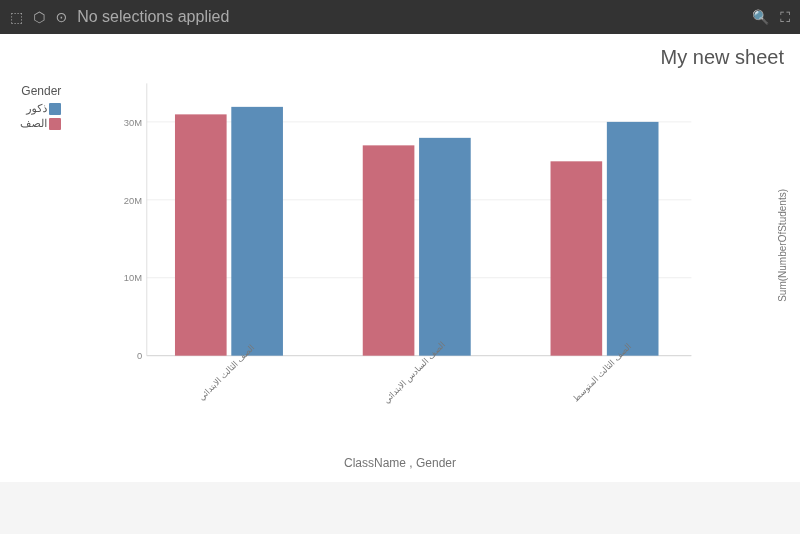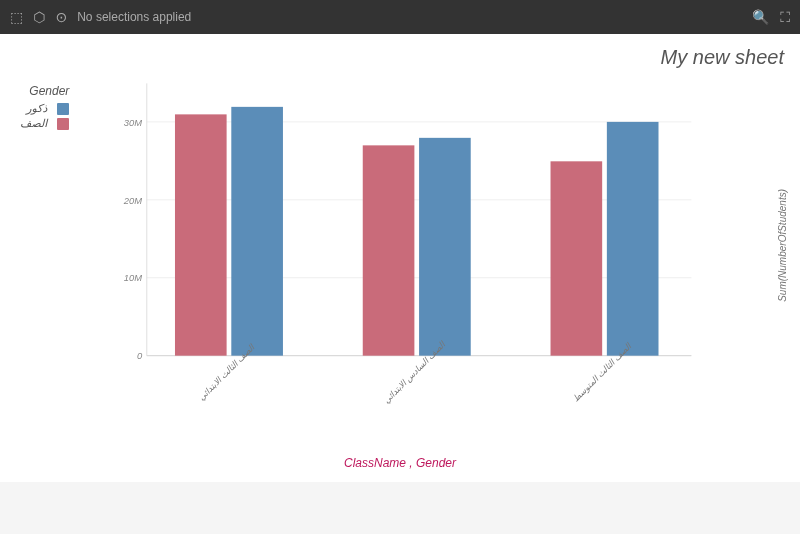--- a/index.html
+++ b/index.html
@@ -26,36 +26,35 @@
       align-items: center;
       gap: 10px;
     }
     .toolbar-icon {
       color: #aaa;
       font-size: 14px;
       cursor: pointer;
     }
     .toolbar-status {
       color: #aaa;
-      font-size: 12px;
+      font-size: 16px;
     }
     .toolbar-right {
       display: flex;
       align-items: center;
       gap: 10px;
     }
 
     
     .chart-area {
       width: 800px;
       height: 448px;
       background: #fff;
       position: relative;
       padding: 10px 0 0 15px;
-      font-style: italic;
     }
 
     
     .sheet-title {
       position: absolute;
       top: 12px;
       right: 16px;
       font-size: 20px;
       color: #555;
       font-weight: normal;
@@ -69,21 +68,21 @@
     }
     .legend-title {
       font-size: 12px;
       color: #555;
       margin-bottom: 4px;
       text-align: right;
     }
     .legend-item {
       display: flex;
       align-items: center;
-      gap: 10px;
+      gap: 2px;
       margin-bottom: 2px;
       font-size: 11px;
       color: #555;
       direction: rtl;
     }
     .legend-color {
       width: 12px;
       height: 12px;
       border-radius: 1px;
     }
@@ -164,14 +163,14 @@
       <text x="137" y="320" text-anchor="middle" font-size="9" fill="#777" transform="rotate(-45, 137, 320)">الصف الثالث الابتدائي</text>
       <text x="337" y="320" text-anchor="middle" font-size="9" fill="#777" transform="rotate(-45, 337, 320)">الصف السادس الابتدائي</text>
       <text x="537" y="320" text-anchor="middle" font-size="9" fill="#777" transform="rotate(-45, 537, 320)">الصف الثالث المتوسط</text>
     </svg>
   </div>
 
   <div style="position:absolute; right: 12px; top: 45px; bottom: 70px; display:flex; align-items:center; justify-content:center;">
     <span style="writing-mode: vertical-rl; transform: rotate(180deg); font-size: 10px; color: #777; white-space: nowrap;">Sum(NumberOfStudents)</span>
   </div>
 
-  <div style="position: absolute; bottom: 12px; left: 50%; transform: translateX(-50%); font-size: 12px; color: #be185d;">ClassName , Gender</div>
+  <div style="position: absolute; bottom: 12px; left: 50%; transform: translateX(-50%); font-size: 12px; color: #737373;">ClassName , Gender</div>
 </div>
 
 </body></html>

